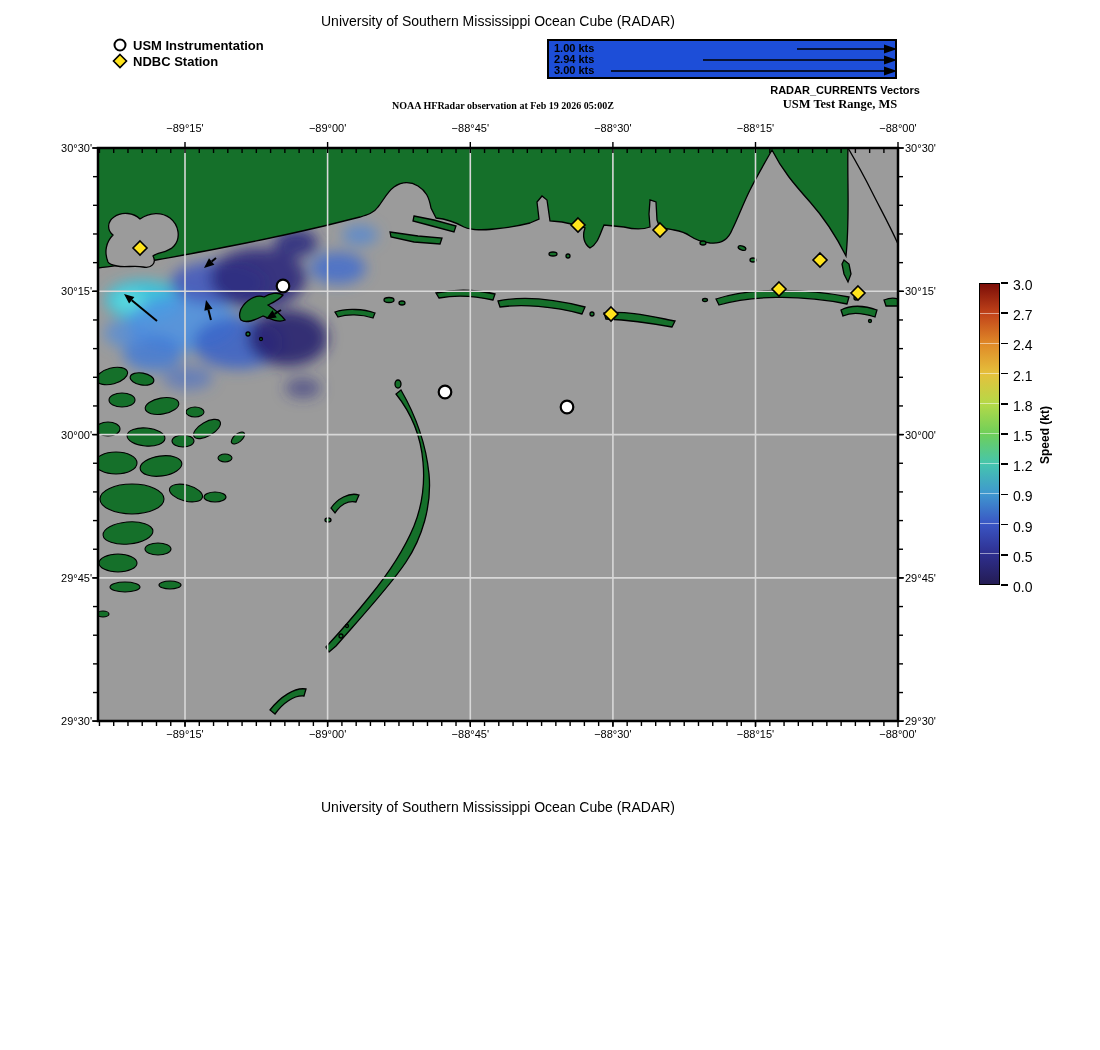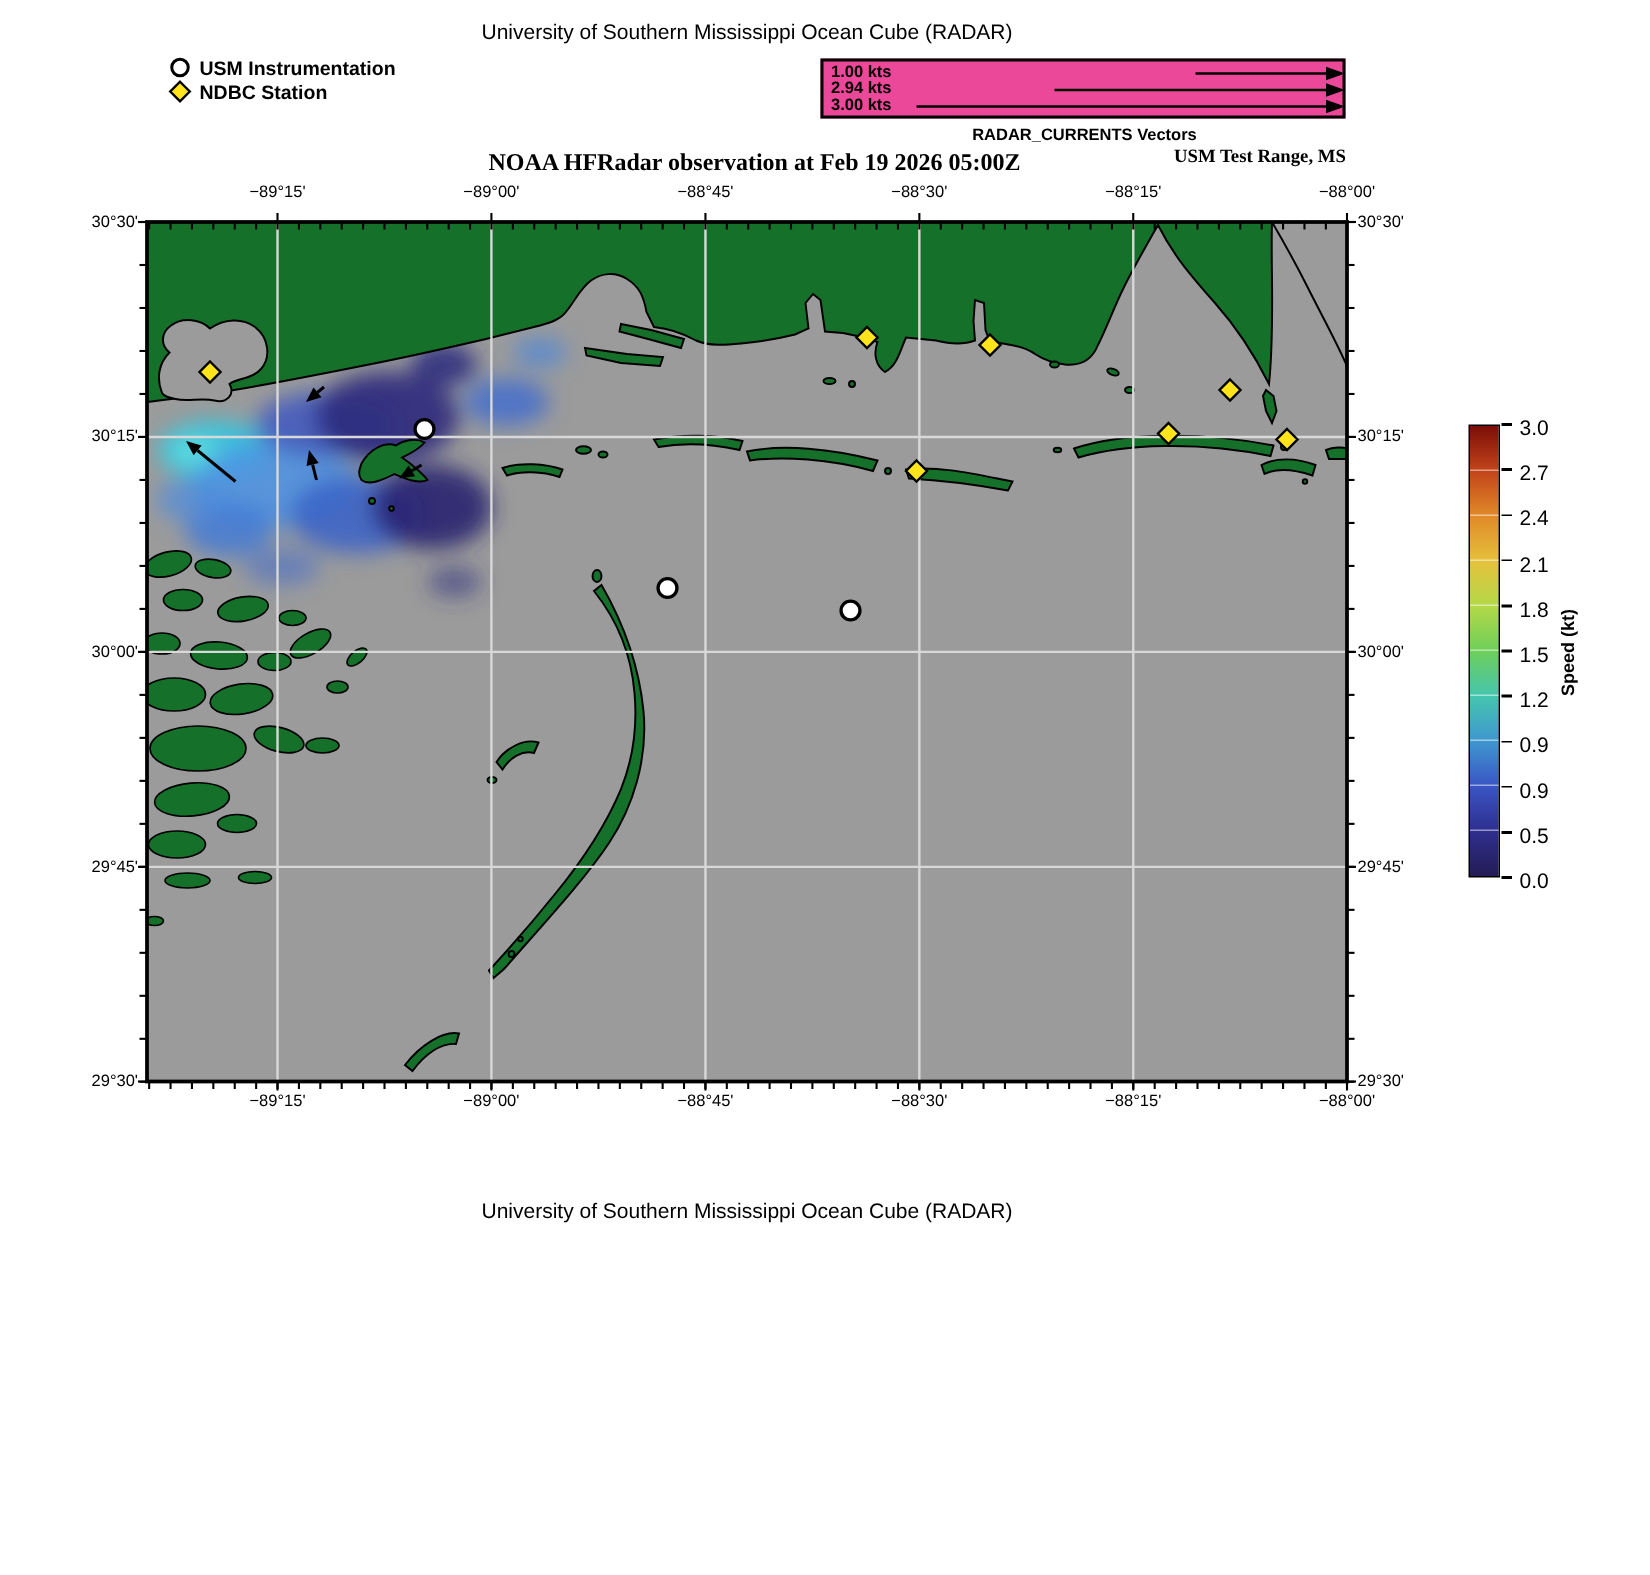--- a/index.html
+++ b/index.html
@@ -1,24 +1,24 @@
 <!DOCTYPE html>
 <html><head>
 <meta charset="utf-8">
 <style>
   *{margin:0;padding:0;box-sizing:border-box}
   html,body{width:1100px;height:1050px;background:#fff;font-family:"Liberation Sans",sans-serif;position:relative;overflow:hidden}
   .abs{position:absolute}
   .title{font-weight:normal;font-size:14px;text-align:center;color:#000}
   .legend-row{display:flex;align-items:center;gap:5px;height:16px}
   .legend-label{font-weight:bold;font-size:13px;color:#000;white-space:nowrap}
-  .vbox{border:2px solid #000;background:#ec4899}
+  .vbox{border:2px solid #000;background:#1d4ed8}
   .vrow-label{position:absolute;left:5px;font-weight:bold;font-size:11px;color:#000;line-height:11px}
   .caption{font-weight:bold;font-size:11px;color:#000}
-  .subtitle{font-family:"Liberation Serif",serif;font-weight:bold;font-size:16px;text-align:center;color:#000}
+  .subtitle{font-family:"Liberation Serif",serif;font-weight:bold;font-size:10px;text-align:center;color:#000}
   .range-label{font-family:"Liberation Serif",serif;font-weight:bold;font-size:12.5px;text-align:center;color:#000}
   .axis-label{position:absolute;font-size:11px;color:#000;white-space:nowrap}
   .cbar-tick-label{position:absolute;font-size:14px;color:#000}
   .cbar-title{position:absolute;font-weight:bold;font-size:12px;color:#000;transform:rotate(-90deg);transform-origin:center center;white-space:nowrap}
   svg{display:block}
 </style>
 </head>
 <body>
 
 <div class="abs title" style="left:98px;top:13px;width:800px">University of Southern Mississippi Ocean Cube (RADAR)</div>
@@ -44,21 +44,21 @@
   <span class="vrow-label" style="top:24px">3.00 kts</span>
   <svg id="vscale-svg" width="346" height="36">
       <line x1="248" y1="8" x2="338" y2="8" stroke="#000" stroke-width="1.6"></line>
       <polygon points="348,8 335,3.5 335,12.5" fill="#000"></polygon>
       <line x1="154" y1="19" x2="338" y2="19" stroke="#000" stroke-width="1.6"></line>
       <polygon points="348,19 335,14.5 335,23.5" fill="#000"></polygon>
       <line x1="62" y1="30" x2="338" y2="30" stroke="#000" stroke-width="1.6"></line>
       <polygon points="348,30 335,25.5 335,34.5" fill="#000"></polygon>
     </svg>
 </div>
-<div class="abs caption" style="left:548px;top:84px;width:350px;text-align:center">RADAR_CURRENTS Vectors</div>
+<div class="abs caption" style="left:570px;top:84px;width:350px;text-align:right">RADAR_CURRENTS Vectors</div>
 
 <div class="abs subtitle" style="left:98px;top:100px;width:810px">NOAA HFRadar observation at Feb 19 2026 05:00Z</div>
 <div class="abs range-label" style="left:765px;top:97px;width:150px">USM Test Range, MS</div>
 
 <div id="top-axis" class="abs">
     <div class="axis-label" style="left:150px;top:122px;width:70px;text-align:center">−89°15'</div>
     <div class="axis-label" style="left:292.6px;top:122px;width:70px;text-align:center">−89°00'</div>
     <div class="axis-label" style="left:435.3px;top:122px;width:70px;text-align:center">−88°45'</div>
     <div class="axis-label" style="left:577.9px;top:122px;width:70px;text-align:center">−88°30'</div>
     <div class="axis-label" style="left:720.5px;top:122px;width:70px;text-align:center">−88°15'</div>

